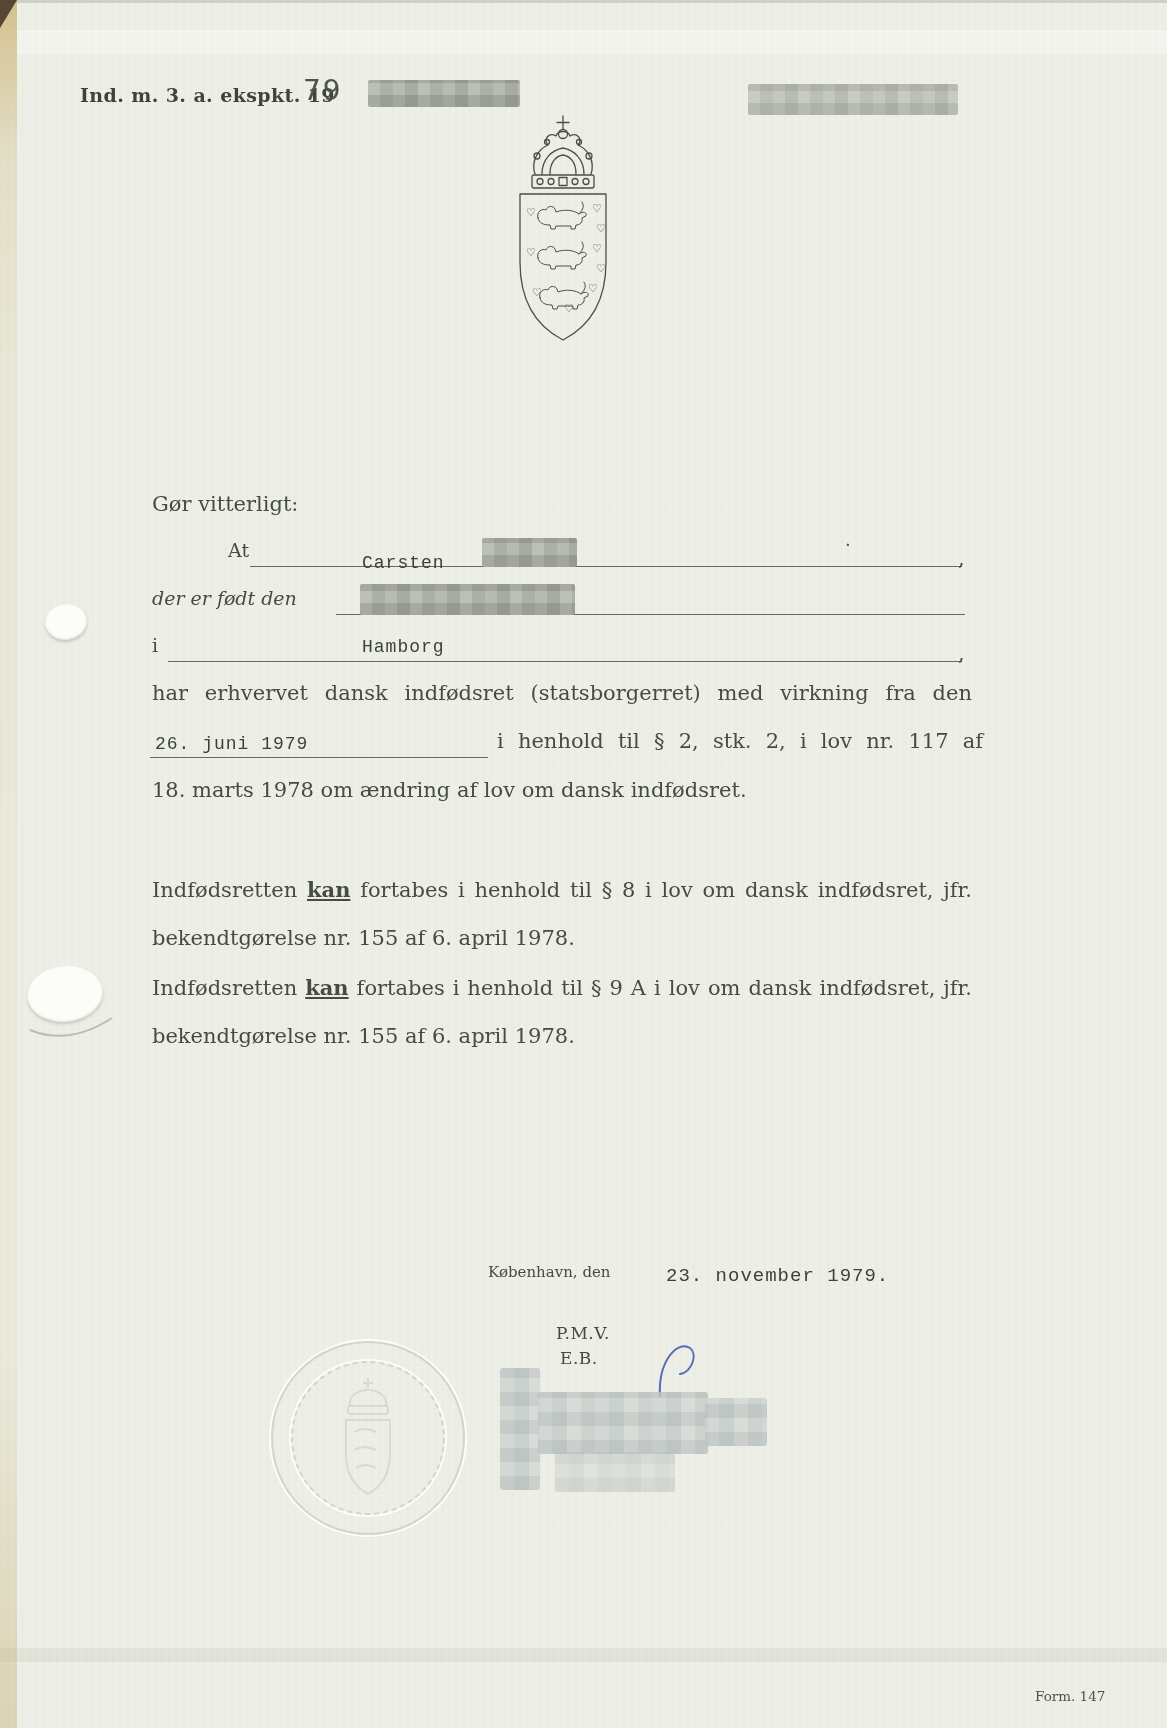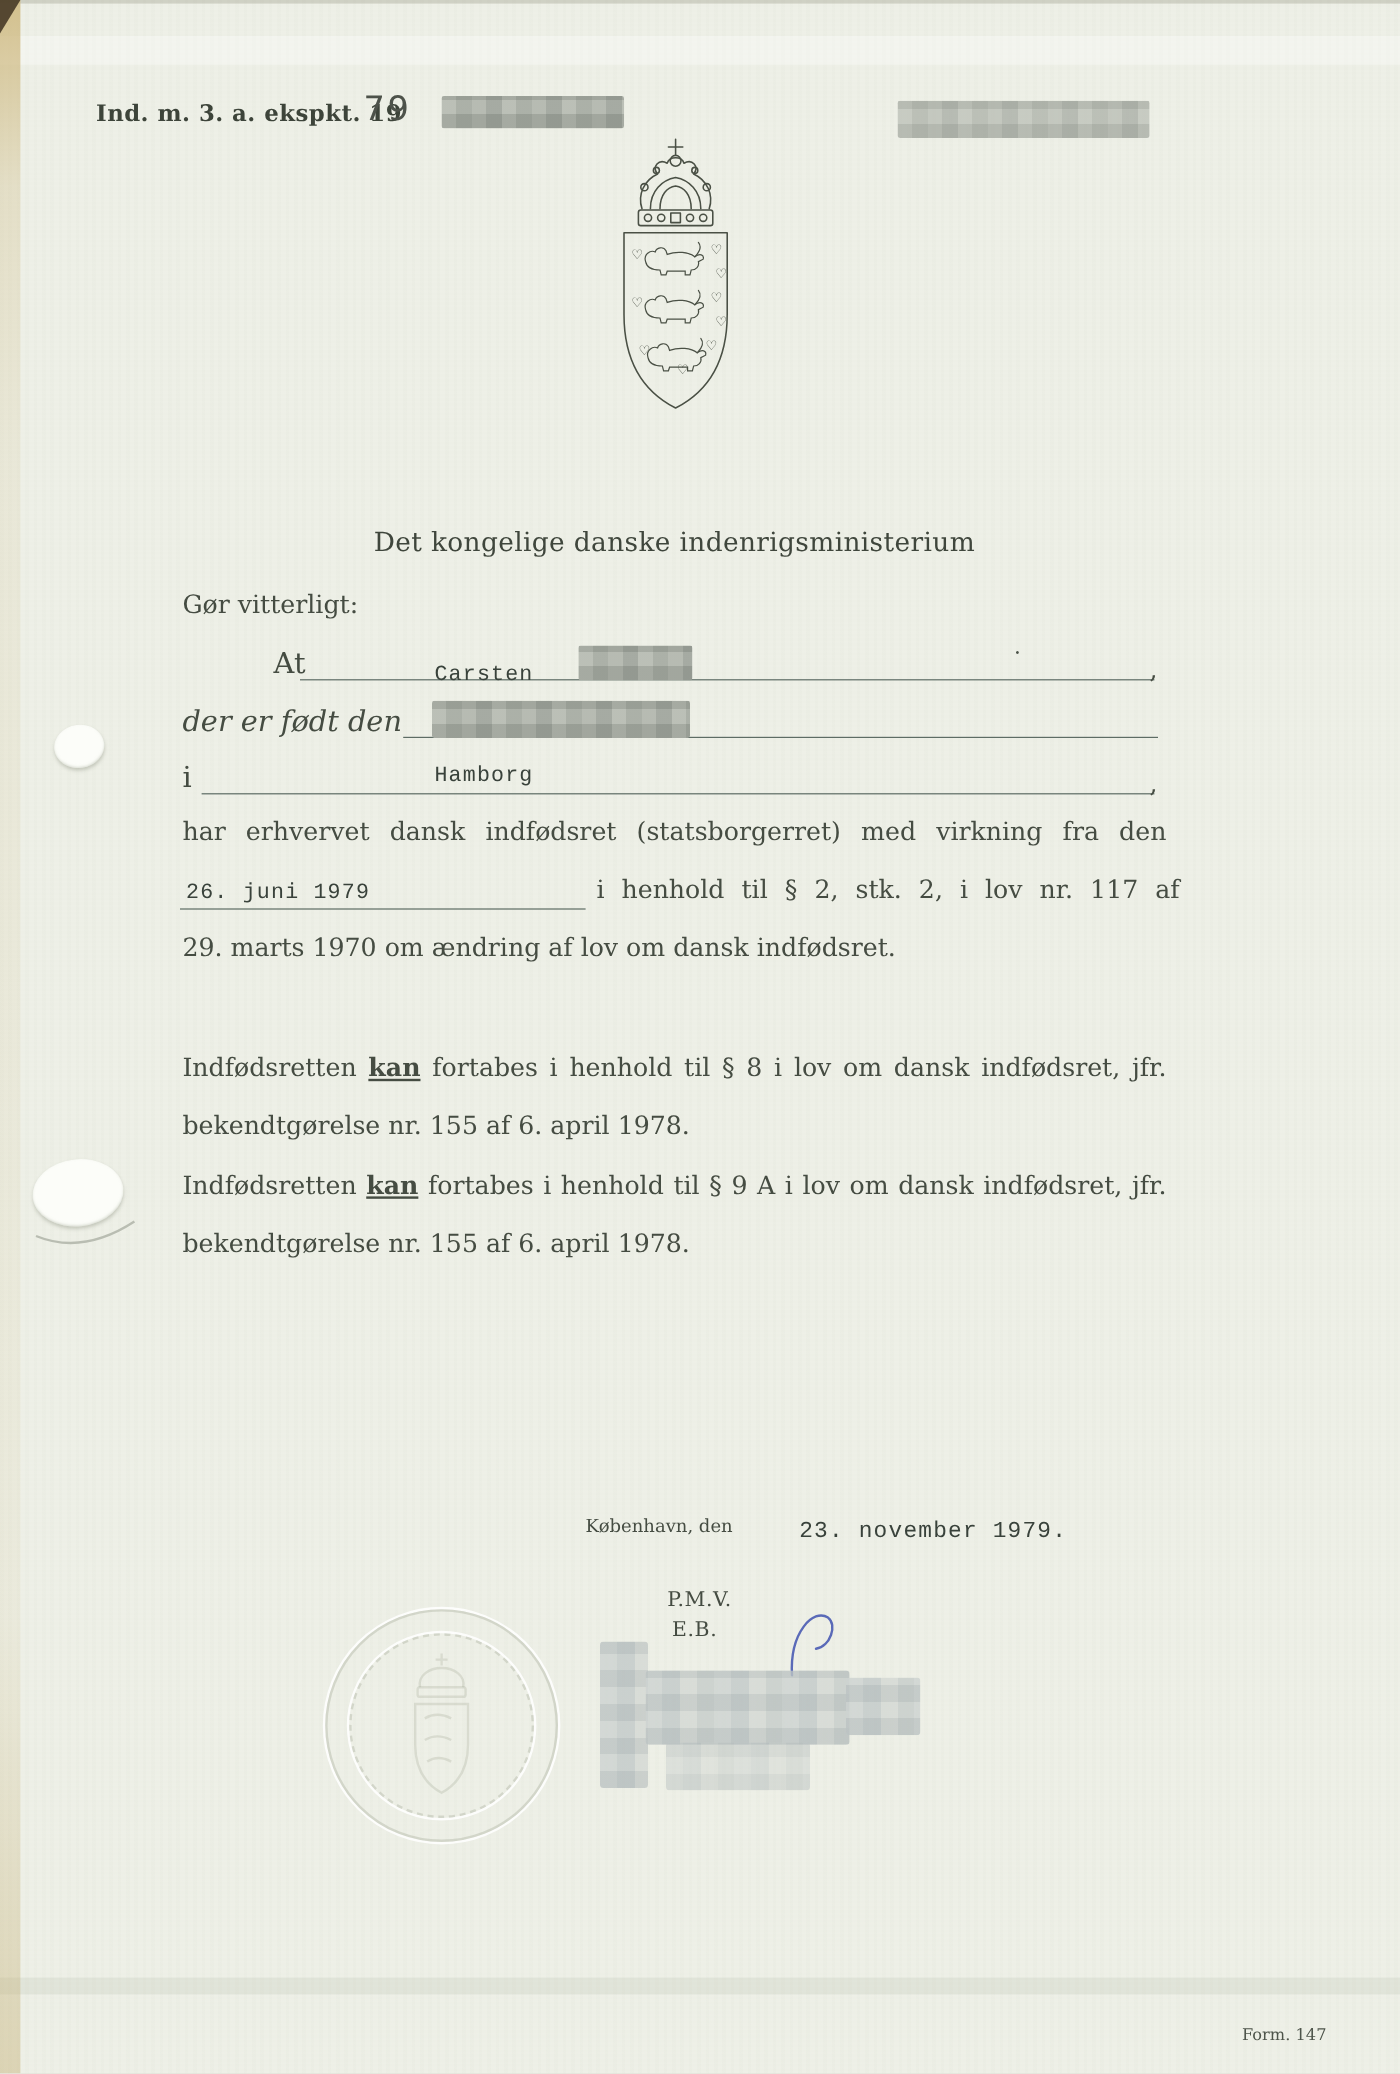--- a/index.html
+++ b/index.html
@@ -49,21 +49,21 @@
   .redact-a{left:368px;top:80px;width:152px;height:27px;}
   .redact-b{left:748px;top:84px;width:210px;height:31px;opacity:.75;}
   
   .crest{left:487px;top:112px;width:152px;height:236px;}
   .crest svg{width:100%;height:100%;}
   
   .title{left:152px;top:440px;width:820px;text-align:center;font-size:22px;
     letter-spacing:.3px;color:#3f463c;}
   .salutation{left:152px;top:492px;font-size:21px;}
   
-  .lbl{font-size:24px;}
+  .lbl{font-size:19px;}
   .rule{border-bottom:1px solid #5d6c64;height:26px;}
   .typed{font-family:"Liberation Mono","DejaVu Sans Mono",monospace;font-size:18px;
     color:#39423b;letter-spacing:1px;}
   .at-label{left:228px;top:539px;}
   .at-rule{left:250px;top:540px;width:712px;}
   .at-typed{left:362px;top:542px;margin-top:11px;}
   .at-redact{left:482px;top:538px;width:95px;height:29px;}
   .at-dot{left:845px;top:534px;font-size:18px;color:#4a5147;}
   .at-comma{left:958px;top:546px;font-size:21px;}
   .born-label{left:152px;top:587px;font-style:italic;}
@@ -169,21 +169,20 @@
         <text class="heart" x="38" y="144">♡</text>
           <text class="heart" x="104" y="140">♡</text>
           <text class="heart" x="108" y="160">♡</text>
         <text class="heart" x="44" y="184">♡</text>
           <text class="heart" x="100" y="180">♡</text>
           <text class="heart" x="76" y="200">♡</text>
       </g>
     </svg>
   </div>
 
-  <div class="abs title">Det kongelige danske indenrigsministerium</div>
   <div class="abs salutation">Gør vitterligt:</div>
 
   <div class="abs lbl at-label">At</div>
   <div class="abs rule at-rule"></div>
   <div class="abs typed at-typed">Carsten</div>
   <div class="abs mosaic at-redact"></div>
   <div class="abs at-dot">·</div>
   <div class="abs at-comma">,</div>
 
   <div class="abs lbl born-label">der er født den</div>
@@ -192,21 +191,21 @@
 
   <div class="abs lbl place-label">i</div>
   <div class="abs rule place-rule"></div>
   <div class="abs typed place-typed">Hamborg</div>
   <div class="abs place-comma">,</div>
 
   <div class="abs para just grant-intro">har erhvervet dansk indfødsret (statsborgerret) med virkning fra den</div>
   <div class="abs typed grant-typed">26. juni 1979</div>
   <div class="abs rule grant-rule"></div>
   <div class="abs para just grant-legal">i henhold til § 2, stk. 2, i lov nr. 117 af</div>
-  <div class="abs para grant-legal2">29. marts 1970 om ændring af lov om dansk indfødsret.</div>
+  <div class="abs para grant-legal2">18. marts 1978 om ændring af lov om dansk indfødsret.</div>
 
   <div class="abs para just c1l1">
     <span></span><span>Indfødsretten </span><span class="emph">kan</span><span> fortabes i henhold til § 8 i lov om dansk indfødsret, jfr.</span>
   </div>
   <div class="abs para c1l2">bekendtgørelse nr. 155 af 6. april 1978.</div>
   <div class="abs para just c2l1">
     <span>Indfødsretten </span><span class="emph">kan</span><span> fortabes i henhold til § 9 A i lov om dansk indfødsret, jfr.</span>
   </div>
   <div class="abs para c2l2">bekendtgørelse nr. 155 af 6. april 1978.</div>
 

